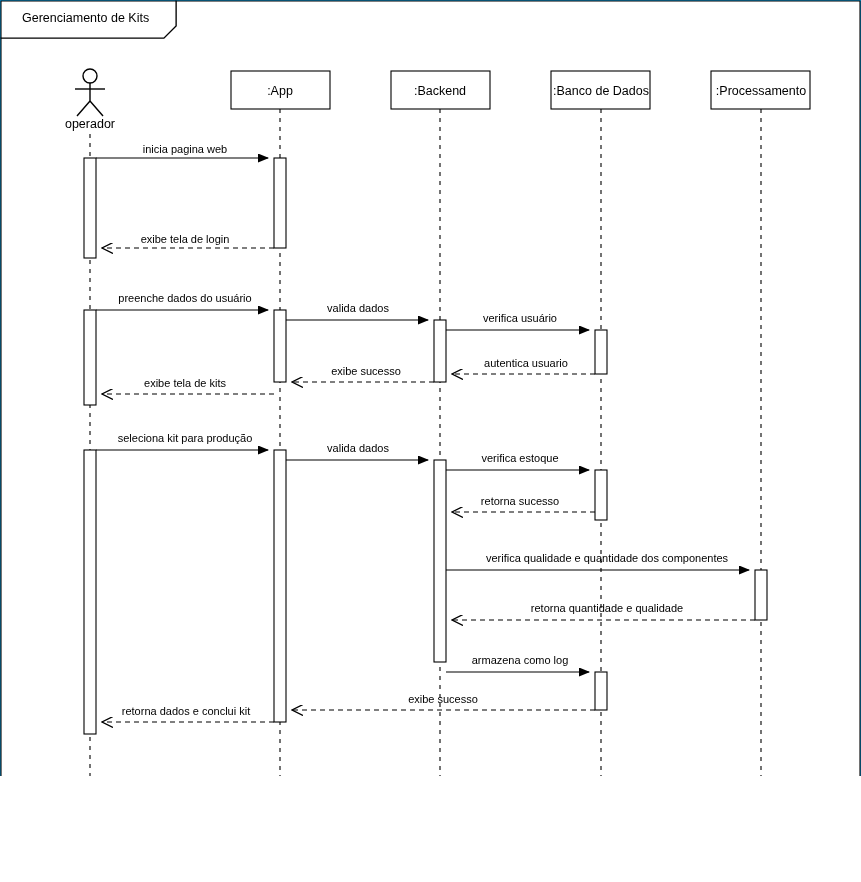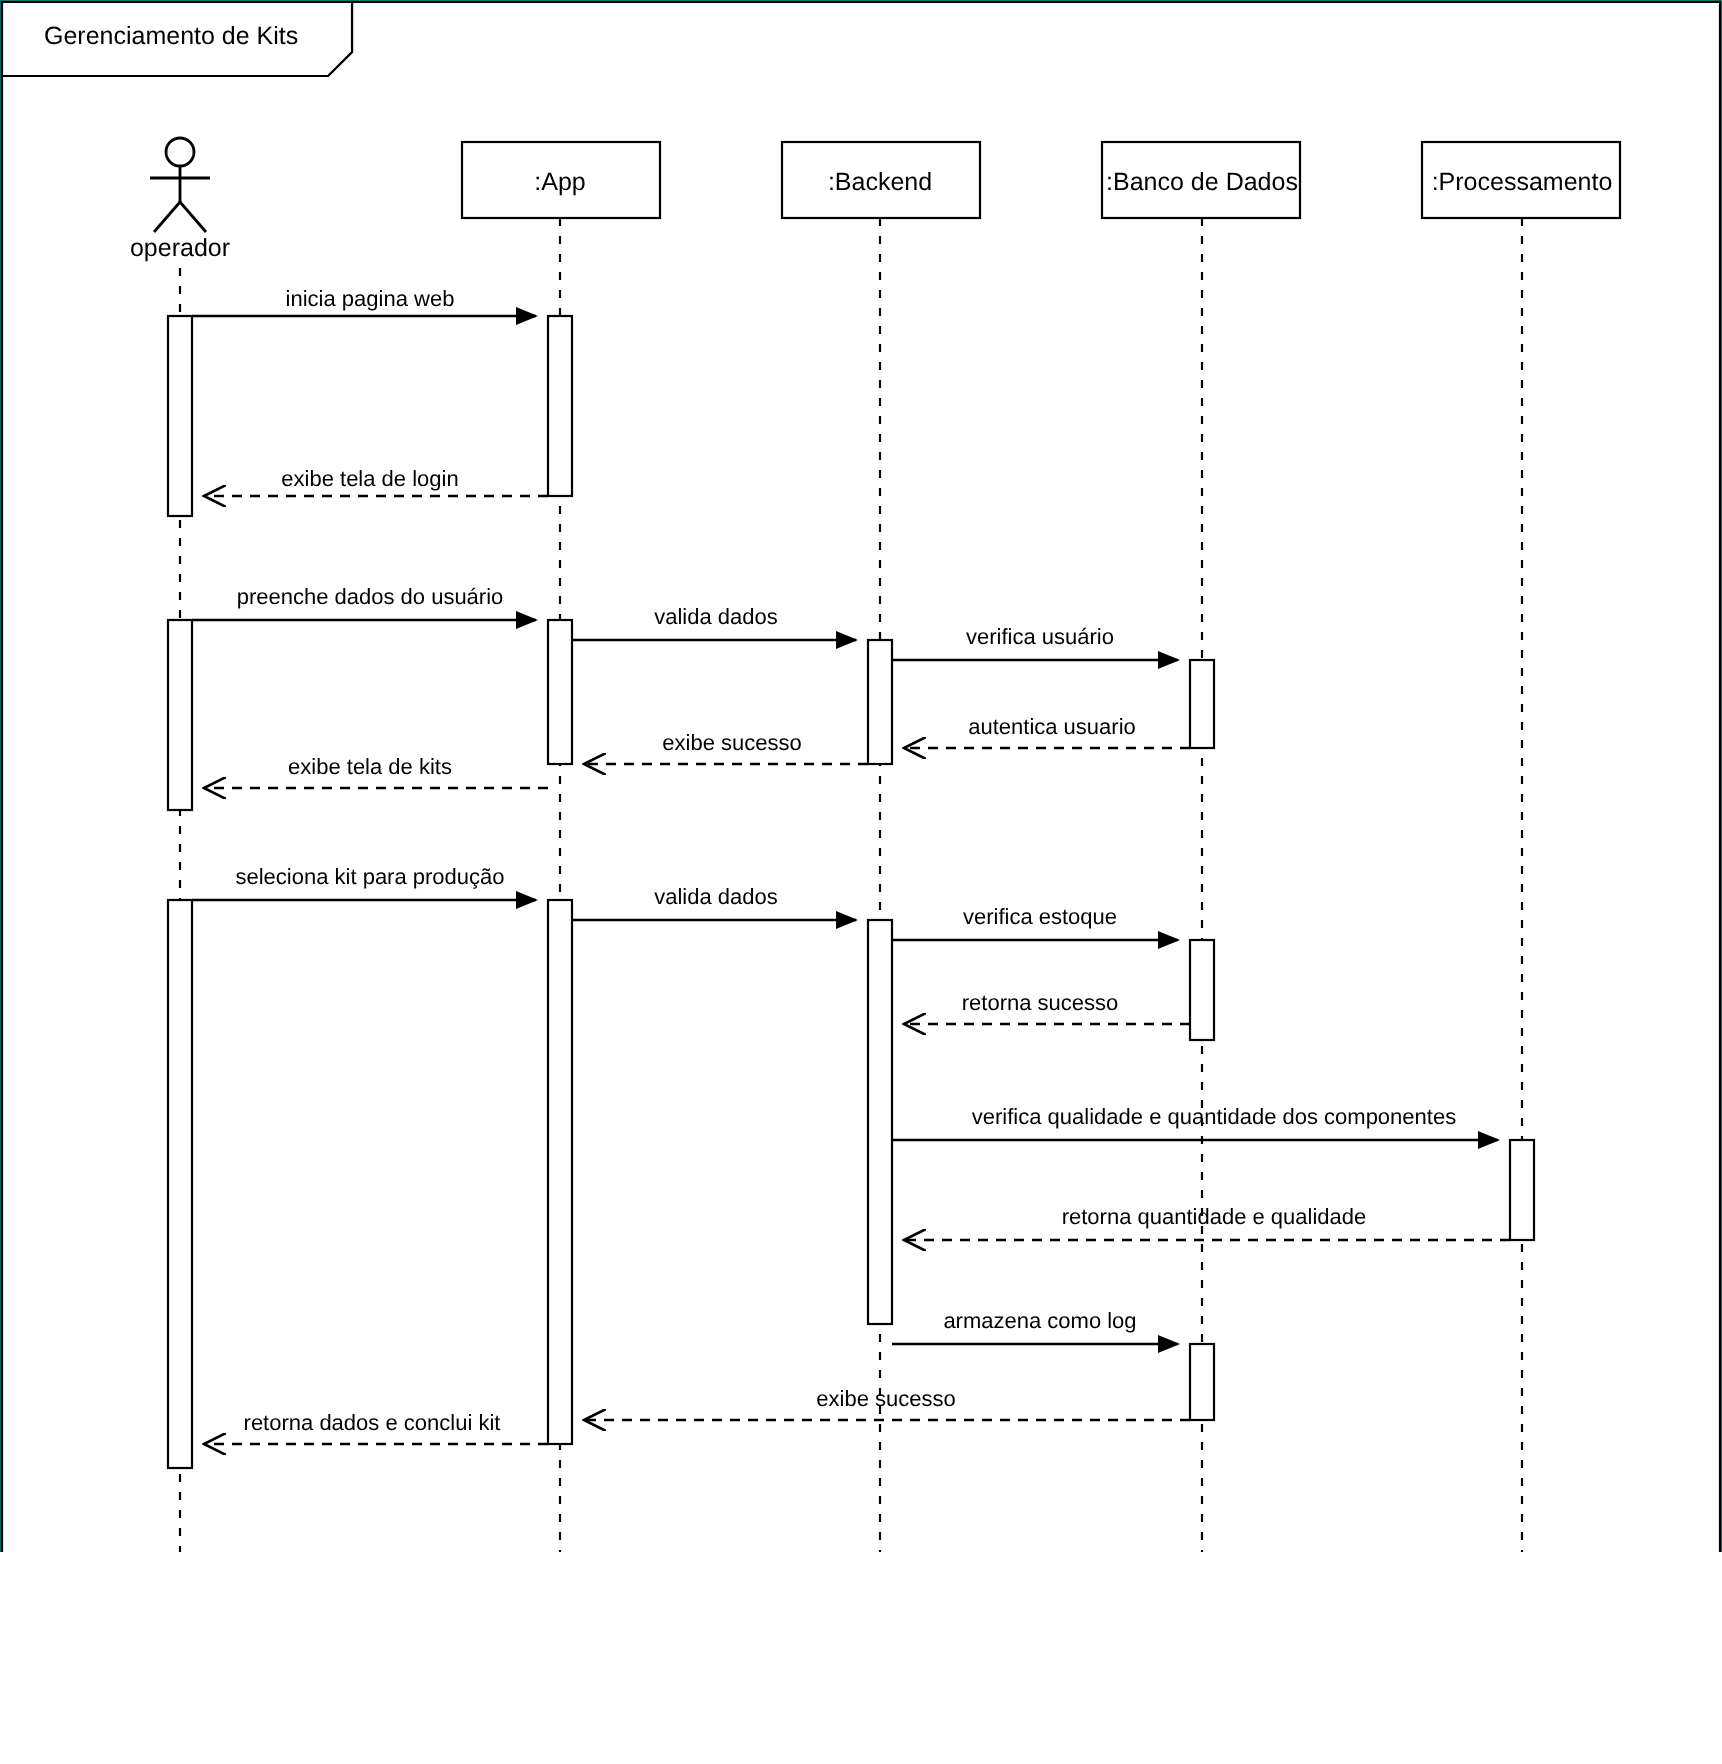--- a/index.html
+++ b/index.html
@@ -5,21 +5,21 @@
   html, body {
     margin: 0;
     padding: 0;
     background: #ffffff;
     font-family: "Liberation Sans", sans-serif;
   }
   #diagram-root {
     position: relative;
     width: 861px;
     height: 776px;
-    background: #0f766e;
+    background: #0ea5e9;
     overflow: hidden;
   }
   svg.canvas {
     display: block;
     width: 861px;
     height: 882px;
   }
   .frame-border,
   .tab-shape,
   .lifeline-box,

